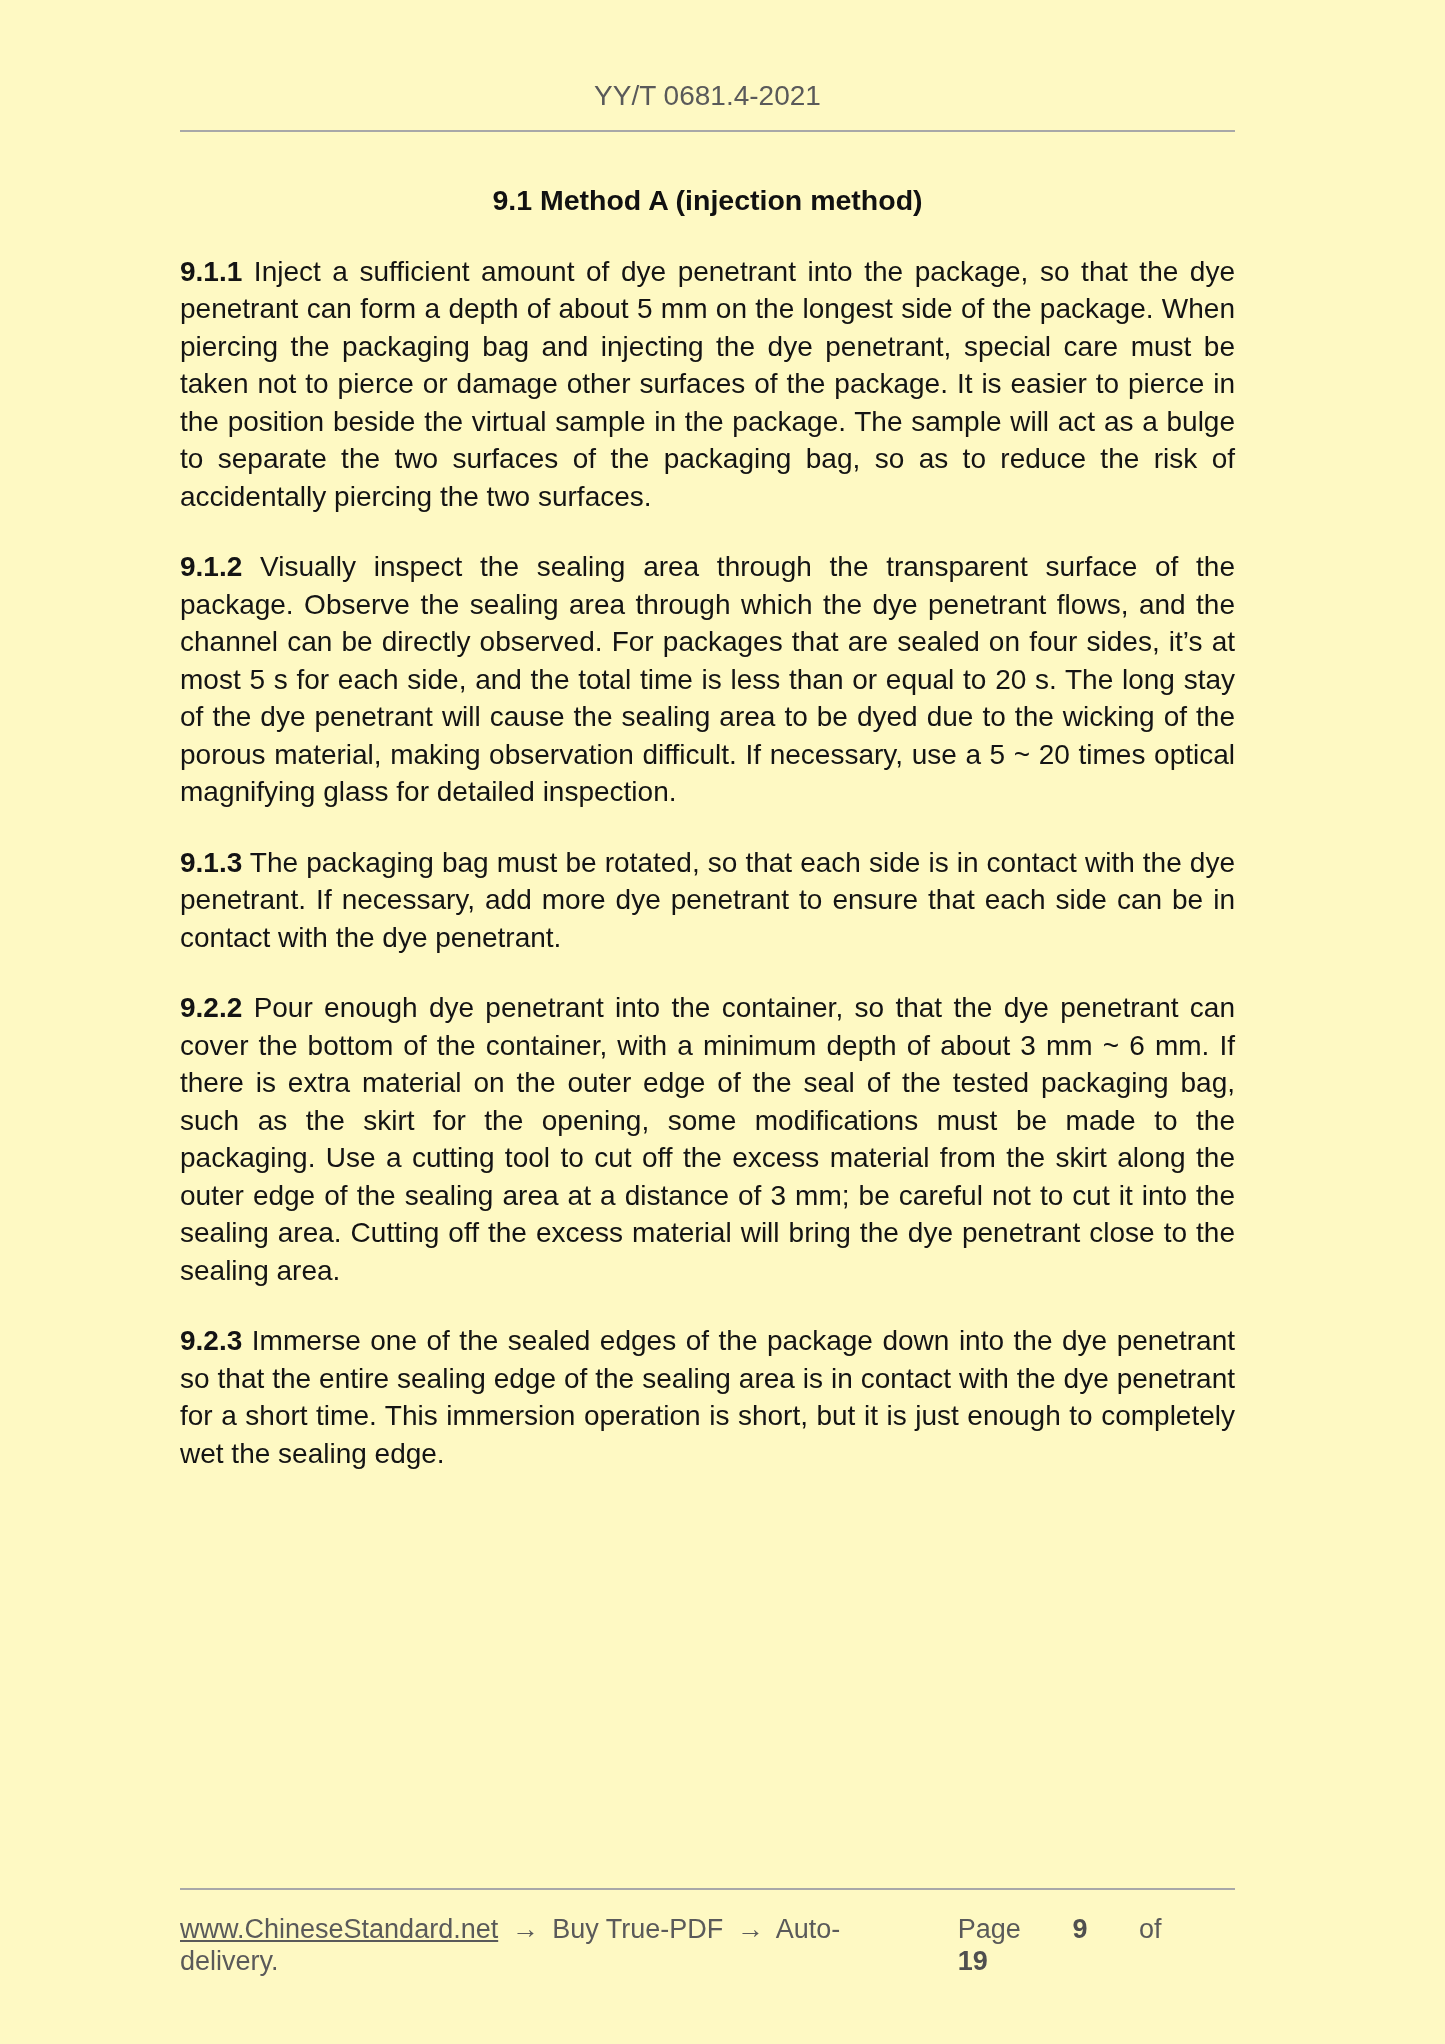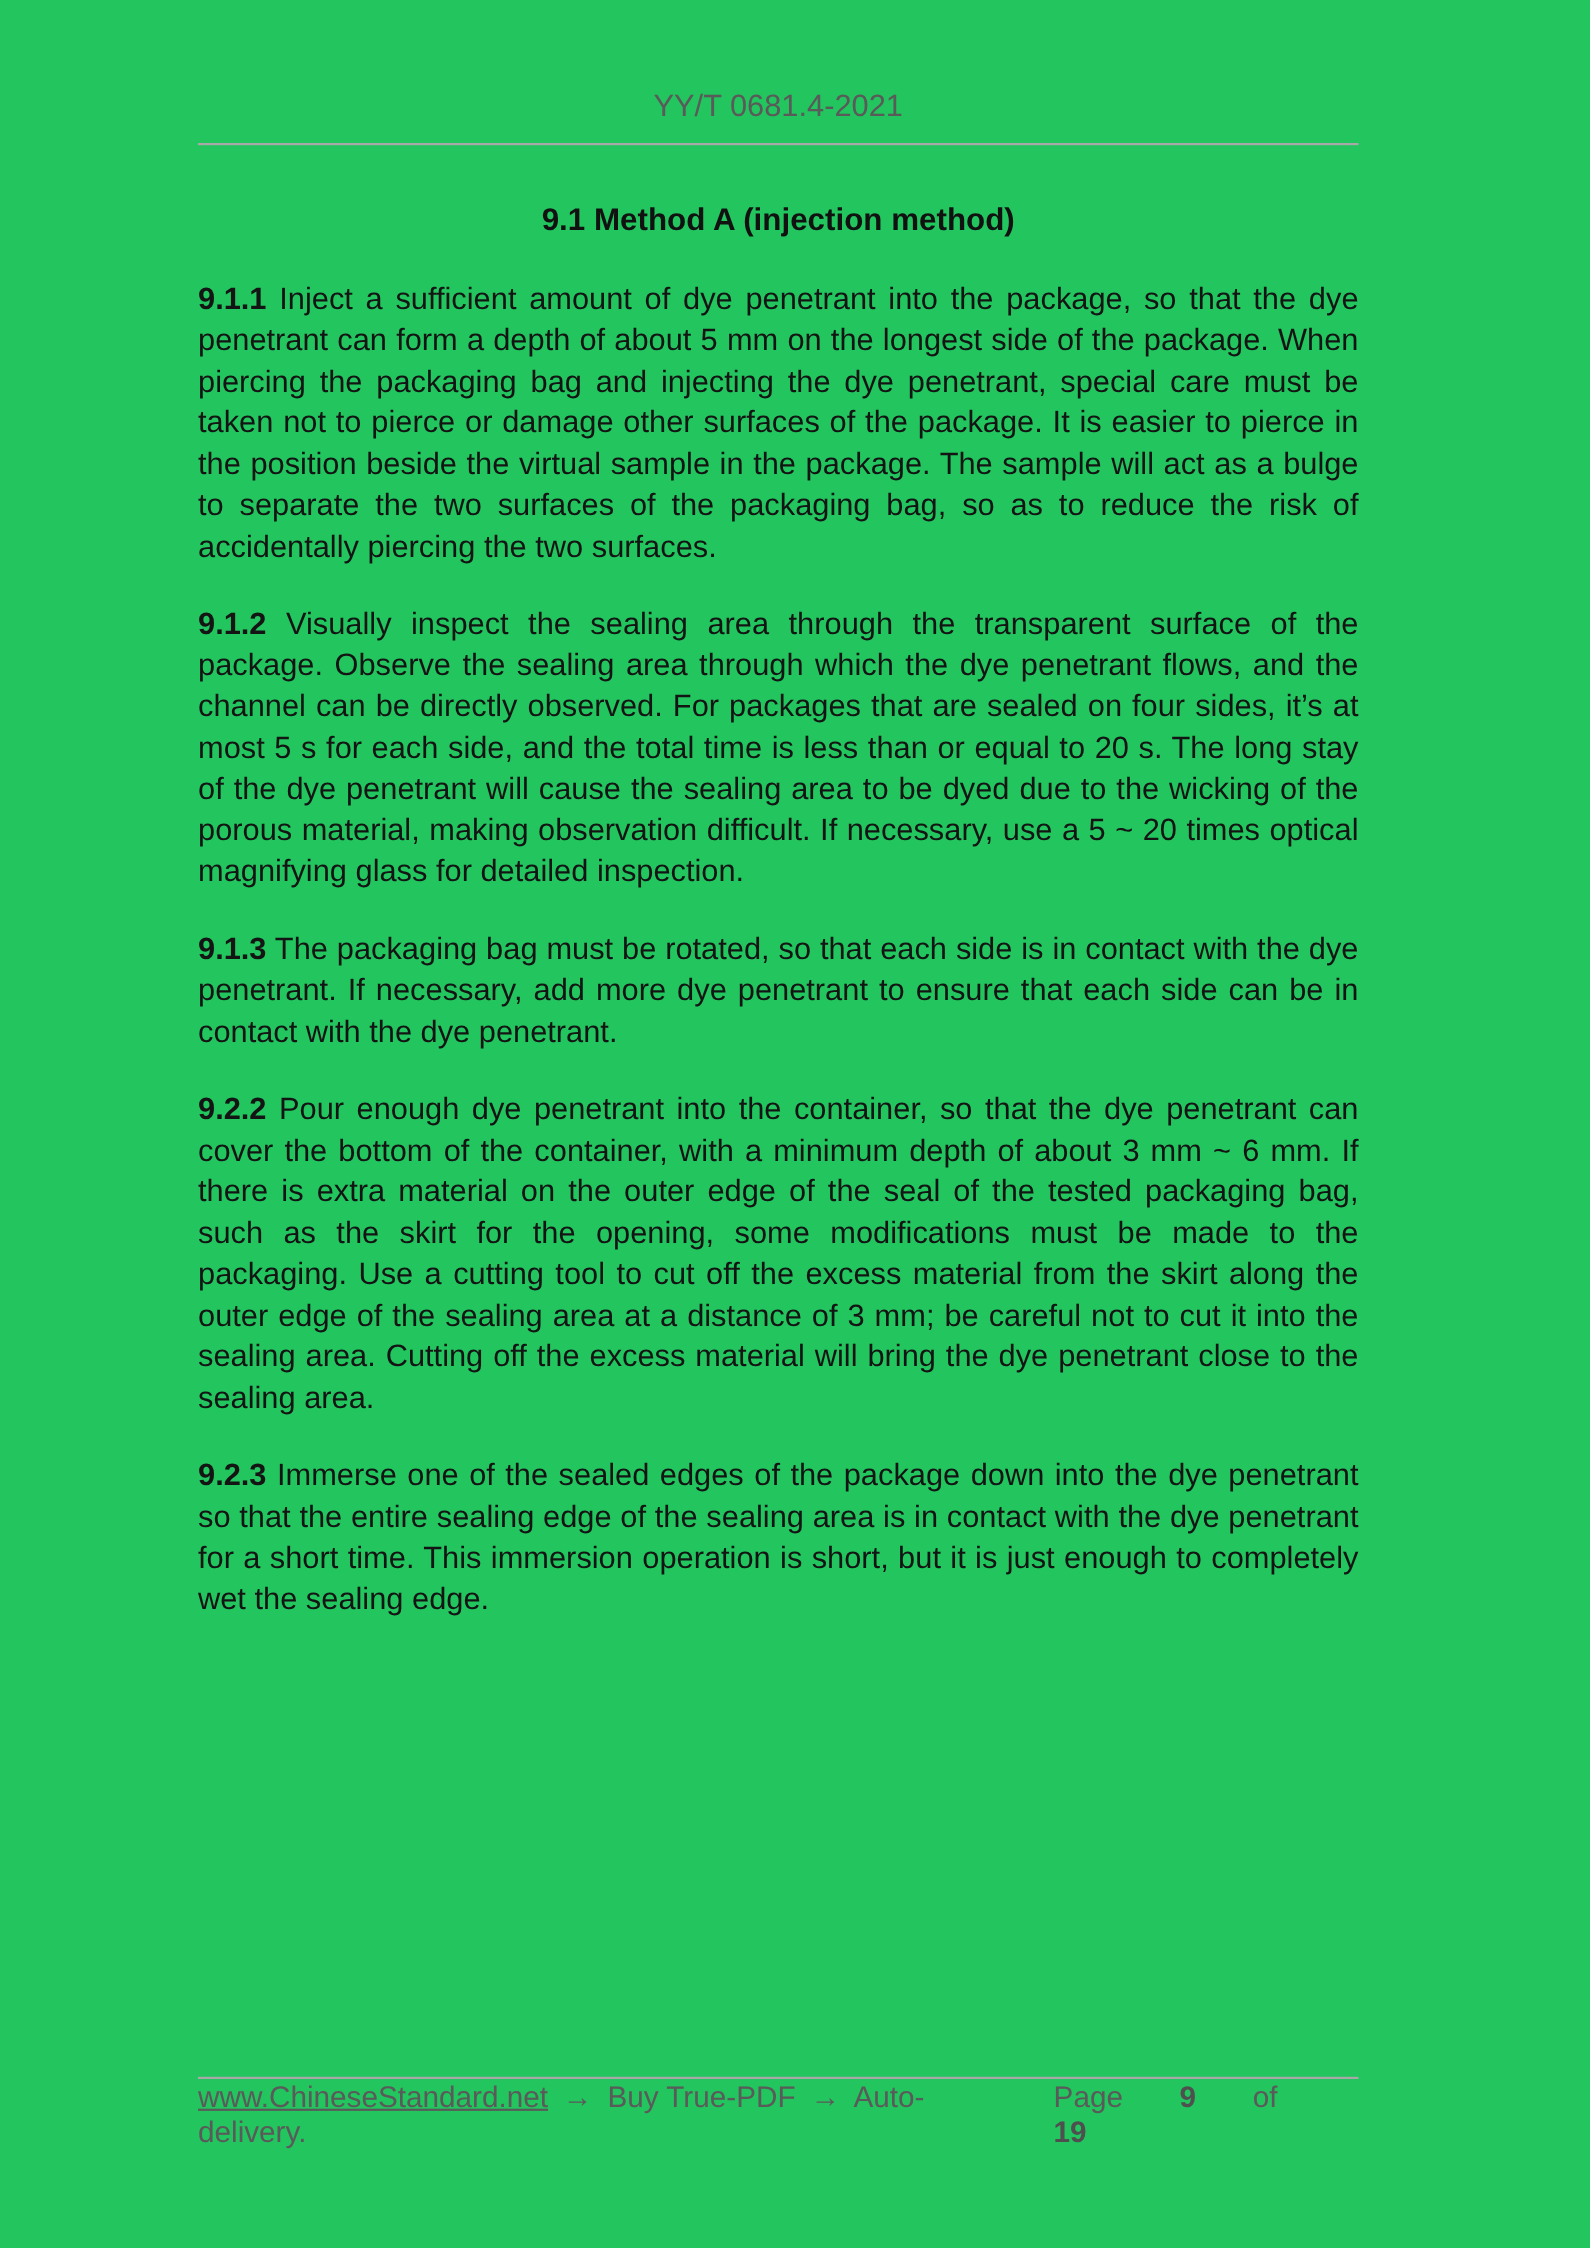--- a/index.html
+++ b/index.html
@@ -1,21 +1,21 @@
 <!DOCTYPE html>
 <html><head>
 <meta charset="utf-8">
 <style>
   html, body { margin: 0; padding: 0; background: #ffffff; }
   .page {
     position: relative;
     width: 1445px;
     height: 2044px;
     margin: 0 auto;
-    background: #22c55e;
+    background: #fef9c3;
     font-family: "Liberation Sans", "DejaVu Sans", sans-serif;
     color: #141414;
     overflow: hidden;
     box-sizing: border-box;
   }
   .content {
     position: absolute;
     left: 180px;
     right: 210px;
     top: 0;
@@ -56,20 +56,21 @@
     margin: 50px 0 0 0;
     line-height: 37.5px;
     text-align: center;
   }
   .footer {
     position: absolute;
     left: 180px;
     right: 210px;
     top: 1888px;
     border-top: 2px solid #a8a8a8;
+    padding-top: 23px;
     font-size: 27px;
     color: #5a5a5a;
     display: flex;
     justify-content: space-between;
     align-items: flex-start;
     line-height: 1.2;
   }
   .footer-left { display: inline-block; }
   .footer-link { text-decoration: underline; color: #5a5a5a; cursor: pointer; }
   .footer-arrow { padding: 0 6px; }

